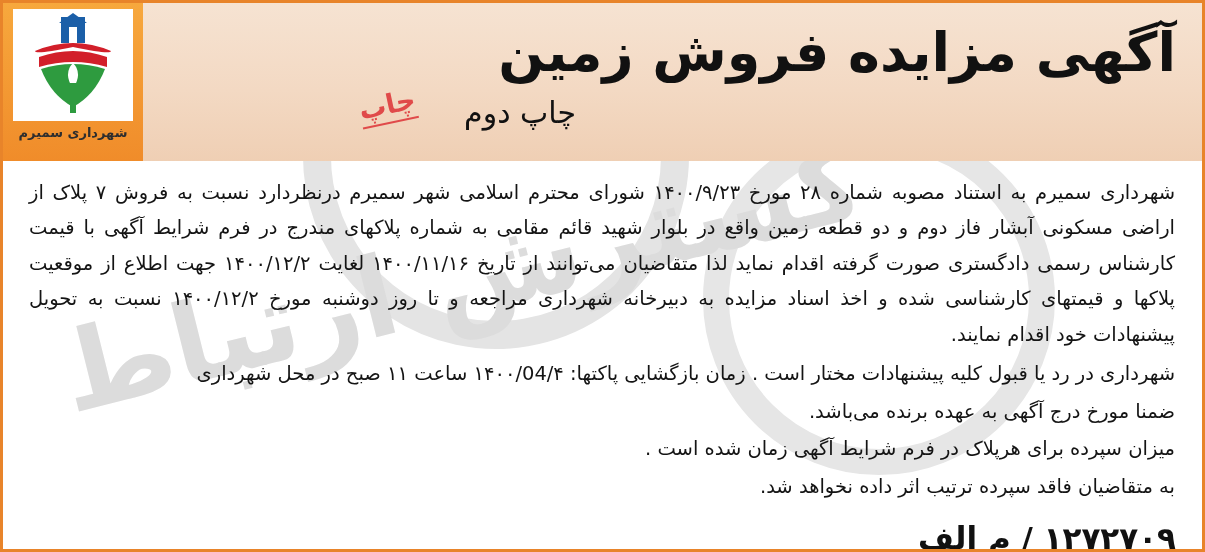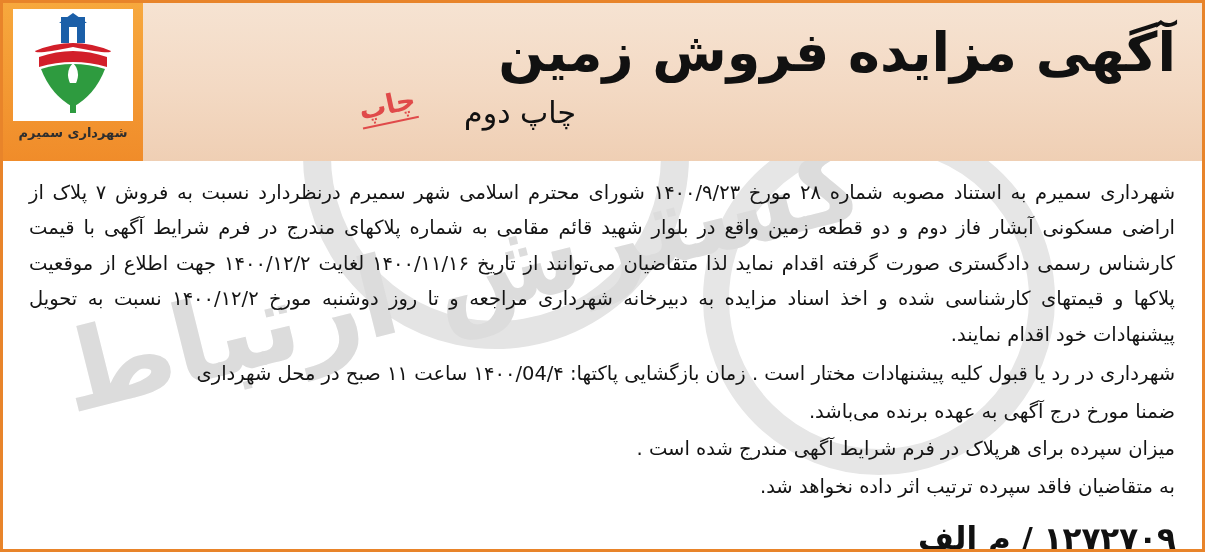--- a/index.html
+++ b/index.html
@@ -235,21 +235,21 @@
       </div>
     </div>
 
   </div>
 
   <div class="body-zone">
     <p class="para">شهرداری سمیرم به استناد مصوبه شماره ۲۸ مورخ ۱۴۰۰/۹/۲۳ شورای محترم اسلامی شهر سمیرم درنظردارد نسبت به فروش ۷ پلاک از اراضی مسکونی آبشار فاز دوم و دو قطعه زمین واقع در بلوار شهید قائم مقامی به شماره پلاکهای مندرج در فرم شرایط آگهی با قیمت کارشناس رسمی دادگستری صورت گرفته اقدام نماید لذا متقاضیان می‌توانند از تاریخ ۱۴۰۰/۱۱/۱۶ لغایت ۱۴۰۰/۱۲/۲ جهت اطلاع از موقعیت پلاکها و قیمتهای کارشناسی شده و اخذ اسناد مزایده به دبیرخانه شهرداری مراجعه و تا روز دوشنبه مورخ ۱۴۰۰/۱۲/۲ نسبت به تحویل پیشنهادات خود اقدام نمایند.</p>
     <div class="lines-right">
       <p class="para">شهرداری در رد یا قبول کلیه پیشنهادات مختار است . زمان بازگشایی پاکتها: ۱۴۰۰/04/۴ ساعت ۱۱ صبح در محل شهرداری</p>
       <p class="para">ضمنا مورخ درج آگهی به عهده برنده می‌باشد.</p>
-      <p class="para">میزان سپرده برای هرپلاک در فرم شرایط آگهی مندرج شده است .</p>
+      <p class="para">میزان سپرده برای هرپلاک در فرم شرایط آگهی زمان شده است .</p>
       <p class="para">به متقاضیان فاقد سپرده ترتیب اثر داده نخواهد شد.</p>
     </div>
   </div>
 
   <div class="footer">
     <div class="code">۱۲۷۲۷۰۹ / م الف</div>
 
   </div>
 
 </div>

